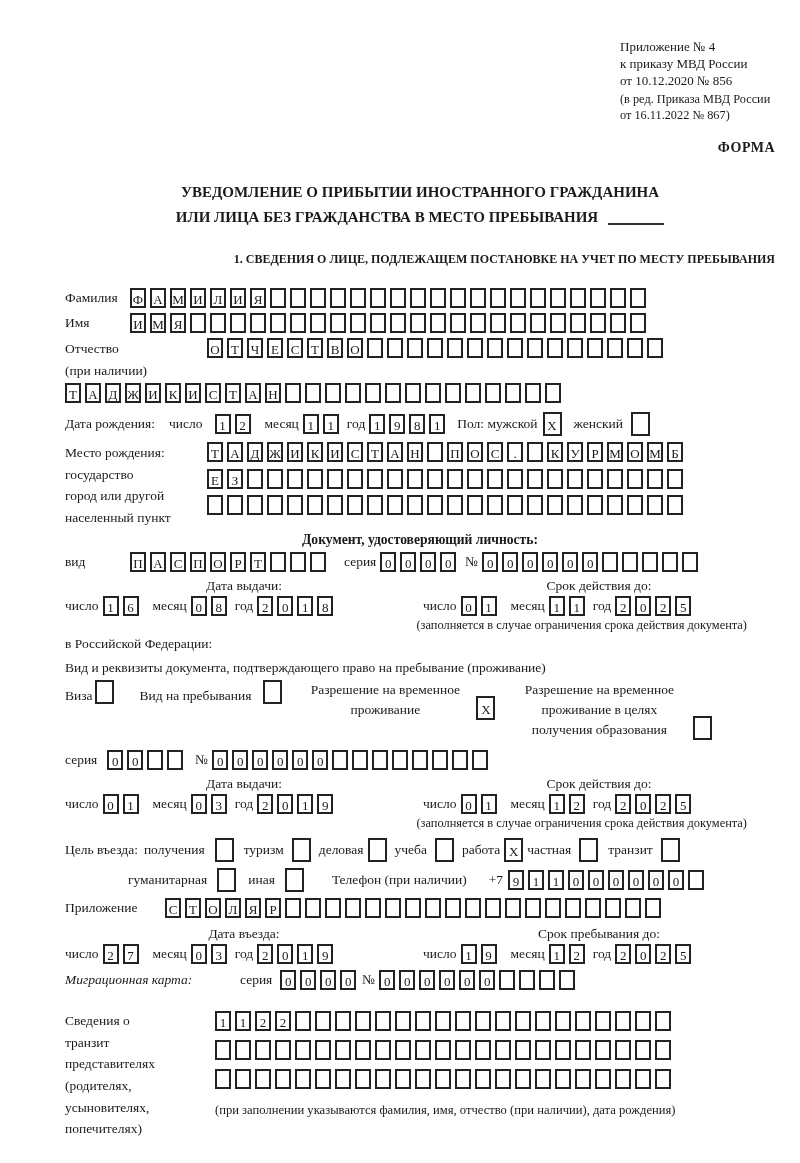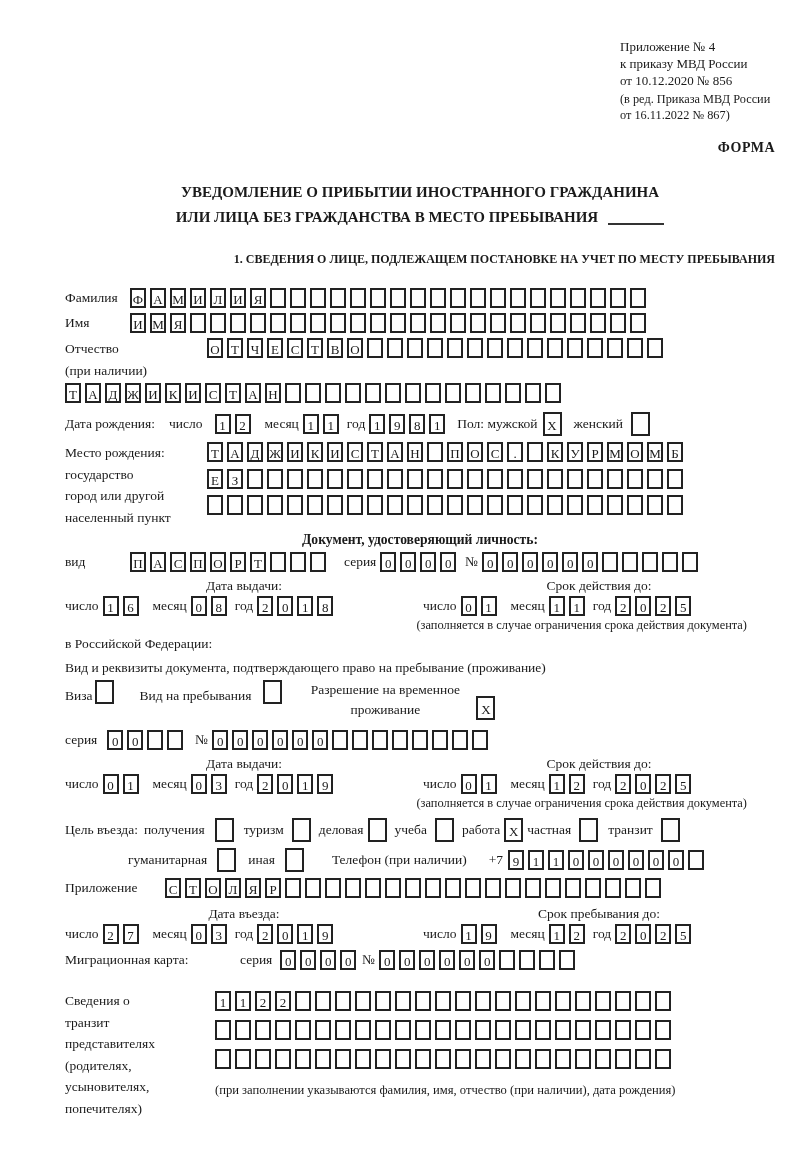--- a/index.html
+++ b/index.html
@@ -19,21 +19,21 @@
 
   .title { text-align: center; font-weight: bold; font-size: 15px; margin-top: 24px; line-height: 1.65; }
   .blank-line { display: inline-block; width: 56px; border-bottom: 2px solid #333; transform: translateY(3px); margin-left: 10px; }
 
   .sect { text-align: right; font-weight: bold; font-size: 12px; margin-top: 22px; }
 
   .row { display: flex; align-items: center; font-size: 13.5px; margin-top: 5px; white-space: nowrap; }
   .row.start { align-items: flex-start; }
   .lbl { flex: 0 0 auto; }
   .w65 { width: 65px; } .w100 { width: 100px; } .w115 { width: 115px; }
-  .w142 { width: 142px; } .w150 { width: 150px; } .w165 { width: 165px; }
+  .w142 { width: 142px; } .w150 { width: 150px; } .w165 { width: 165px; font-style: italic; }
   .ml { line-height: 1.6; font-size: 13.5px; white-space: normal; }
 
   .boxes { display: inline-flex; flex-wrap: nowrap; }
   .box {
     display: inline-block; width: 16px; height: 20px; line-height: 19px;
     border: 2px solid #222; margin-right: 4px; text-align: center;
     font-size: 13px; background: #fff; flex: 0 0 auto;
   }
   .cbx .box { width: 19px; height: 24px; line-height: 23px; margin-right: 0; }
   .stack { display: flex; flex-direction: column; }
@@ -428,20 +428,26 @@
       <span class="boxes cbx">
             <span class="box"></span>
           </span>
     </span>
     <span class="opt" style="margin-left:22px">
       <span class="optxt" style="width:162px;margin-right:10px">Разрешение на временное проживание</span>
       <span class="boxes cbx">
             <span class="box">X</span>
           </span>
     </span>
+    <span class="opt" style="margin-left:20px">
+      <span class="optxt" style="width:168px;margin-right:10px">Разрешение на временное проживание в целях получения образования</span>
+      <span class="boxes cbx">
+            <span class="box"></span>
+          </span>
+    </span>
   </div>
 
   <div class="row" style="margin-top:10px">
     <span class="g" style="margin-right:10px">серия</span>
     <span class="boxes">
           <span class="box">0</span>
           <span class="box">0</span>
           <span class="box"></span>
           <span class="box"></span>
         </span>

